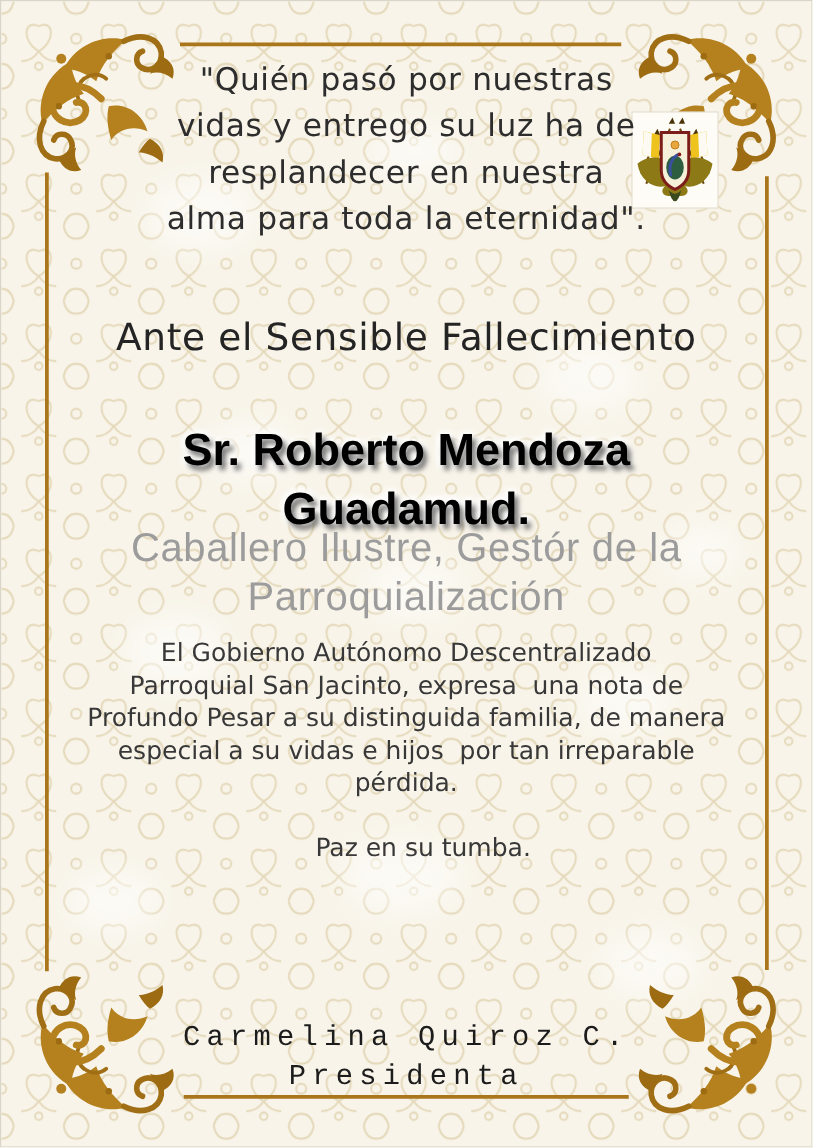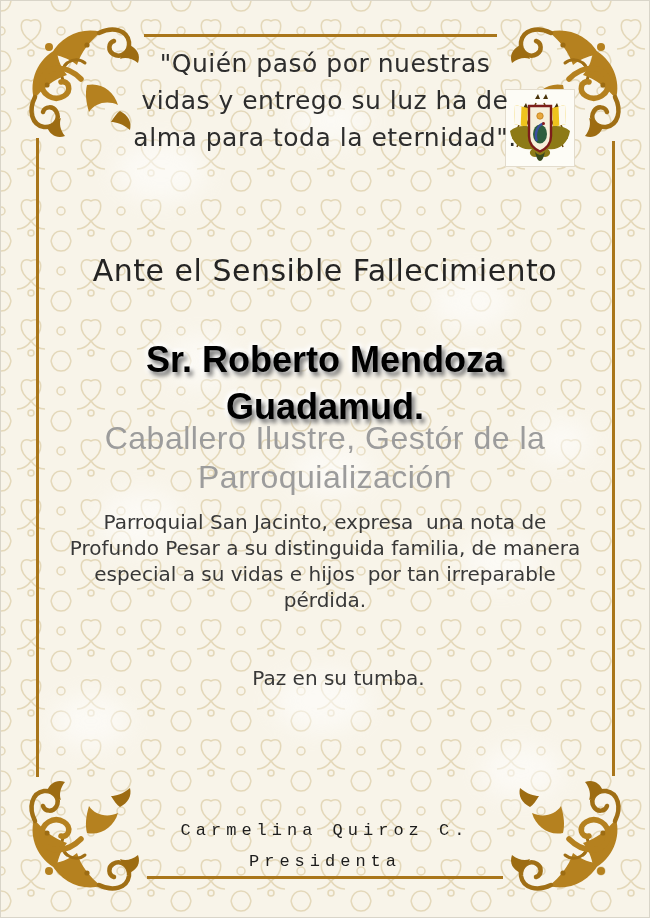--- a/index.html
+++ b/index.html
@@ -60,21 +60,21 @@
   .message div{white-space:pre-wrap;}
   .paz{top:665px;font-size:20px;color:#383838;padding-left:27px;}
   .dateline{
     top:738px;right:42px;text-align:right;
     font-size:33px;color:#8f8f8f;font-weight:300;
     font-family:"Liberation Sans",sans-serif;letter-spacing:1px;
   }
   .signature{
     top:814px;
     font-family:"Liberation Mono","DejaVu Sans Mono",monospace;
-    font-size:17px;line-height:31px;letter-spacing:5px;color:#1c1c1c;
+    font-size:23px;line-height:31px;letter-spacing:5px;color:#1c1c1c;
   }
 </style>
 </head>
 <body>
 
 <svg class="defs" aria-hidden="true">
   <symbol id="flourish" viewBox="0 0 120 120">
     <g id="fl-half">
       <path d="M28 34 C38 14 60 6 78 11 C67 20 58 31 54 44 C45 37 36 34 28 34 Z" fill="#b5811f"></path>
       <path d="M76 12 C90 5 104 9 106 21 C107 31 98 38 90 33 C85 30 85 22 91 20" fill="none" stroke="#a06f15" stroke-width="4.5" stroke-linecap="round"></path>
@@ -178,36 +178,38 @@
     <ellipse cx="35" cy="45" rx="7" ry="9.5" fill="#2c5e3f"></ellipse>
     <path d="M31.5 51 C29.5 43 33 36.5 38 34.5" fill="none" stroke="#3a4fa0" stroke-width="2.4" stroke-linecap="round"></path>
     <circle cx="38.5" cy="34.5" r="1.5" fill="#8a1d1a"></circle>
 
     <path d="M30 63 q5 6 10 0 q-2 9 -5 9 q-3 0 -5 -9 Z" fill="#394a1e"></path>
   </svg>
 
   <div class="txt quote">
     <div>"Quién pasó por nuestras</div>
     <div>vidas y entrego su luz ha de</div>
+    <div>resplandecer en nuestra</div>
     <div>alma para toda la eternidad".</div>
   </div>
 
   <div class="txt ante">Ante el Sensible Fallecimiento</div>
 
   <div class="txt name">
     <div>Sr. Roberto Mendoza</div>
     <div>Guadamud.</div>
   </div>
 
   <div class="txt ctitle">
     <div>Caballero Ilustre, Gestór de la</div>
     <div>Parroquialización</div>
   </div>
 
   <div class="txt message">
+    <div>El Gobierno Autónomo Descentralizado</div>
     <div>Parroquial San Jacinto, expresa  una nota de</div>
     <div>Profundo Pesar a su distinguida familia, de manera</div>
     <div>especial a su vidas e hijos  por tan irreparable</div>
     <div>pérdida.</div>
   </div>
 
   <div class="txt paz">Paz en su tumba.</div>
 
 
   <div class="txt signature">

